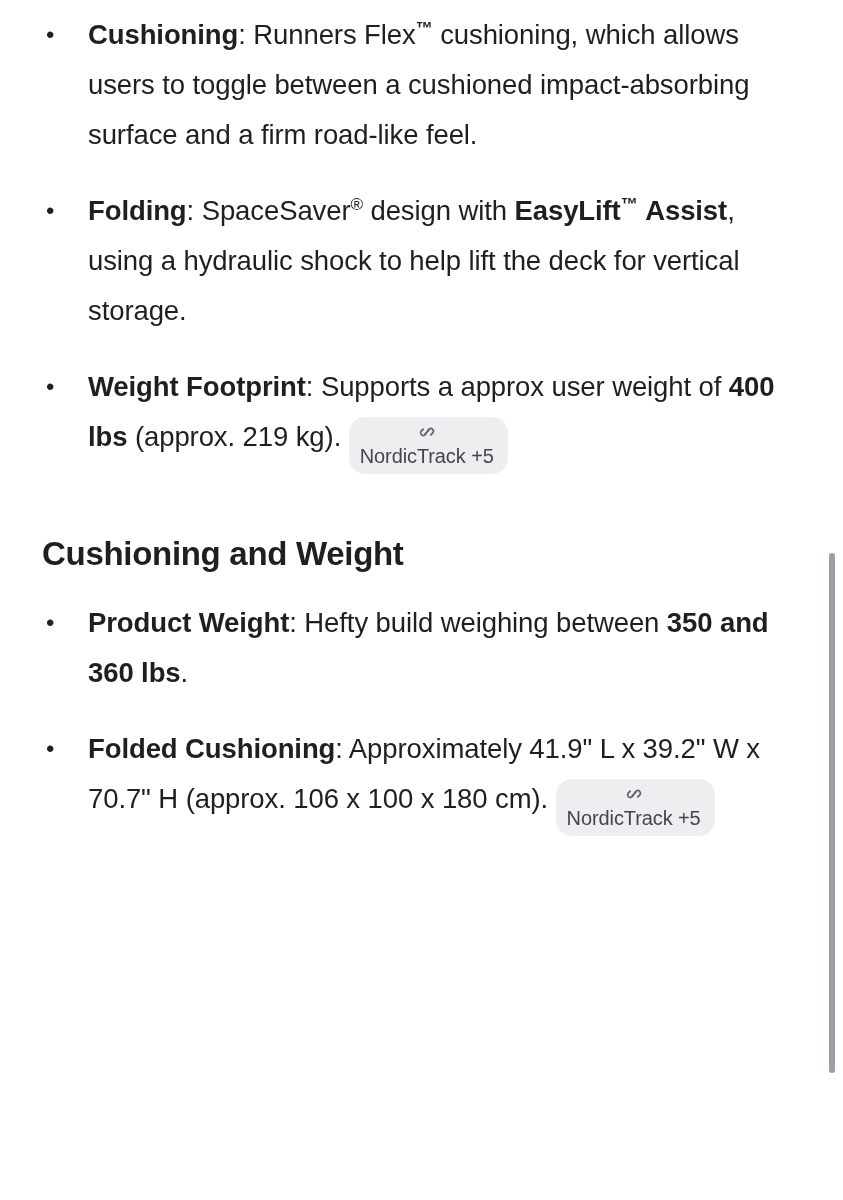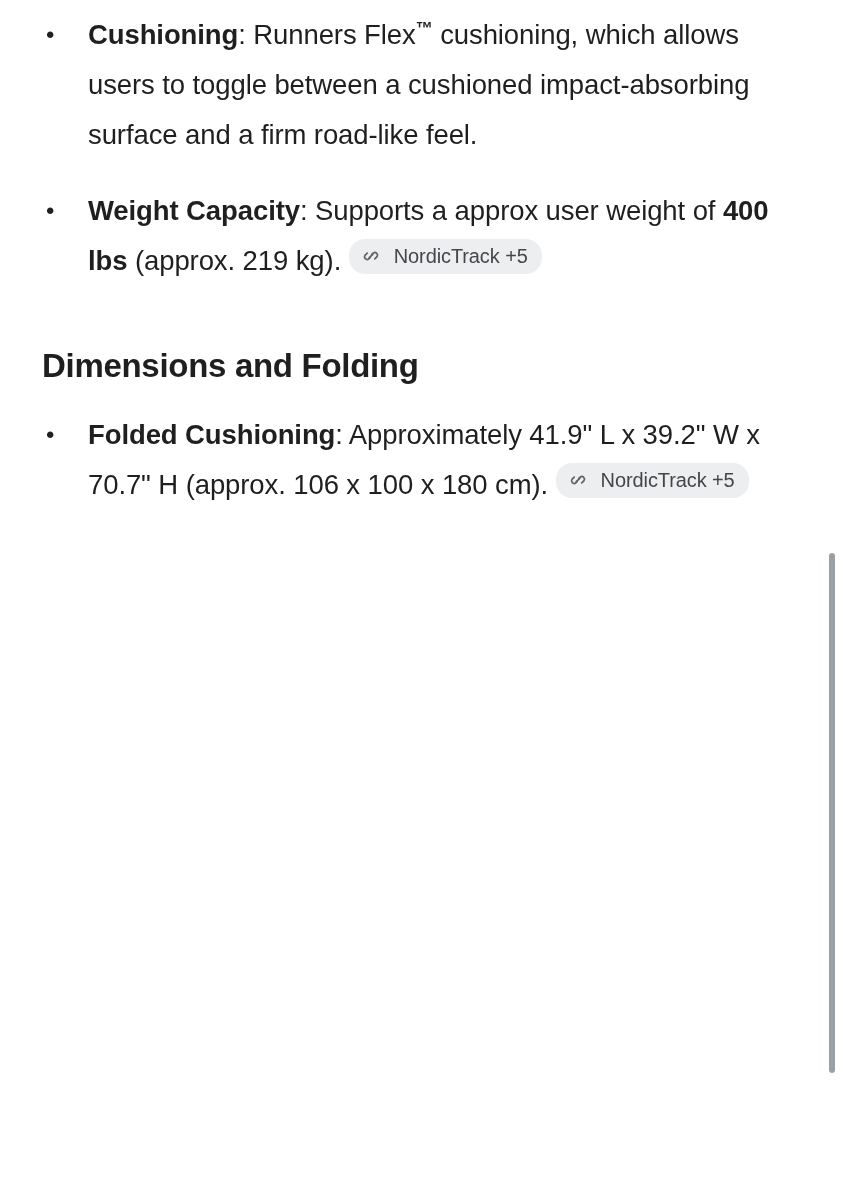--- a/index.html
+++ b/index.html
@@ -63,29 +63,30 @@
     font-weight: 700;
     letter-spacing: -0.3px;
     margin: 58px 0 22px 0;
     padding-left: 2px;
     color: #1f1f1f;
     line-height: 44px;
   }
   .cite-chip {
     display: inline-flex;
     align-items: center;
-    gap: 12px;
+    gap: 0;
     background: #eceef0;
     border-radius: 16px;
     padding: 4px 14px 5px 11px;
     font-size: 20px;
     line-height: 26px;
     color: #43474b;
     vertical-align: 3px;
     white-space: nowrap;
+    flex-direction: column;
   }
   .cite-chip .glyph {
     display: inline-block;
     width: 22px;
     height: 22px;
     position: relative;
     flex: 0 0 auto;
   }
   .cite-chip .glyph svg { display: block; }
   .scrollbar {
@@ -103,43 +104,49 @@
 <body>
 
 <div class="page">
 
   <ul class="bullets first-block">
 
     <li>
       <b>Cushioning</b><span>: Runners Flex</span><span class="sup">™</span><span> cushioning, which allows users to toggle between a cushioned impact-absorbing surface and a firm road-like feel.</span>
     </li>
 
+    <li>
+      <b>Folding</b><span>: SpaceSaver</span><span class="sup-reg">®</span><span> design with </span><b>EasyLift</b><span class="sup">™</span> <b>Assist</b><span>, using a hydraulic shock to help lift the deck for vertical storage.</span>
+    </li>
 
     <li>
-      <b>Weight Capacity</b><span>: Supports a approx user weight of </span><b>400 lbs</b><span> (approx. 219 kg). </span><span class="cite-chip">
+      <b>Weight Footprint</b><span>: Supports a approx user weight of </span><b>400 lbs</b><span> (approx. 219 kg). </span><span class="cite-chip">
           <span class="glyph">
             <svg width="22" height="22" viewBox="0 0 22 22">
               <g fill="none" stroke="#5f6368" stroke-width="1.7" stroke-linecap="round">
                 <path d="M7.2 8.2 L5.0 10.4 a2.6 2.6 0 0 0 3.6 3.6 L10.2 12.6"></path>
                 <path d="M14.8 13.8 L17.0 11.6 a2.6 2.6 0 0 0 -3.6 -3.6 L11.8 9.4"></path>
                 <path d="M9.3 12.7 L12.7 9.3"></path>
               </g>
             </svg>
           </span>
           <span>NordicTrack +5</span>
         </span>
     </li>
 
   </ul>
 
-  <h2 class="section-heading">Dimensions and Folding</h2>
+  <h2 class="section-heading">Cushioning and Weight</h2>
 
   <ul class="bullets">
 
 
+    <li>
+      <b>Product Weight</b><span>: Hefty build weighing between </span><b>350 and 360 lbs</b><span>.</span>
+    </li>
 
     <li>
       <b>Folded Cushioning</b><span>: Approximately 41.9" L x 39.2" W x 70.7" H (approx. 106 x 100 x 180 cm). </span><span class="cite-chip">
           <span class="glyph">
             <svg width="22" height="22" viewBox="0 0 22 22">
               <g fill="none" stroke="#5f6368" stroke-width="1.7" stroke-linecap="round">
                 <path d="M7.2 8.2 L5.0 10.4 a2.6 2.6 0 0 0 3.6 3.6 L10.2 12.6"></path>
                 <path d="M14.8 13.8 L17.0 11.6 a2.6 2.6 0 0 0 -3.6 -3.6 L11.8 9.4"></path>
                 <path d="M9.3 12.7 L12.7 9.3"></path>
               </g>

